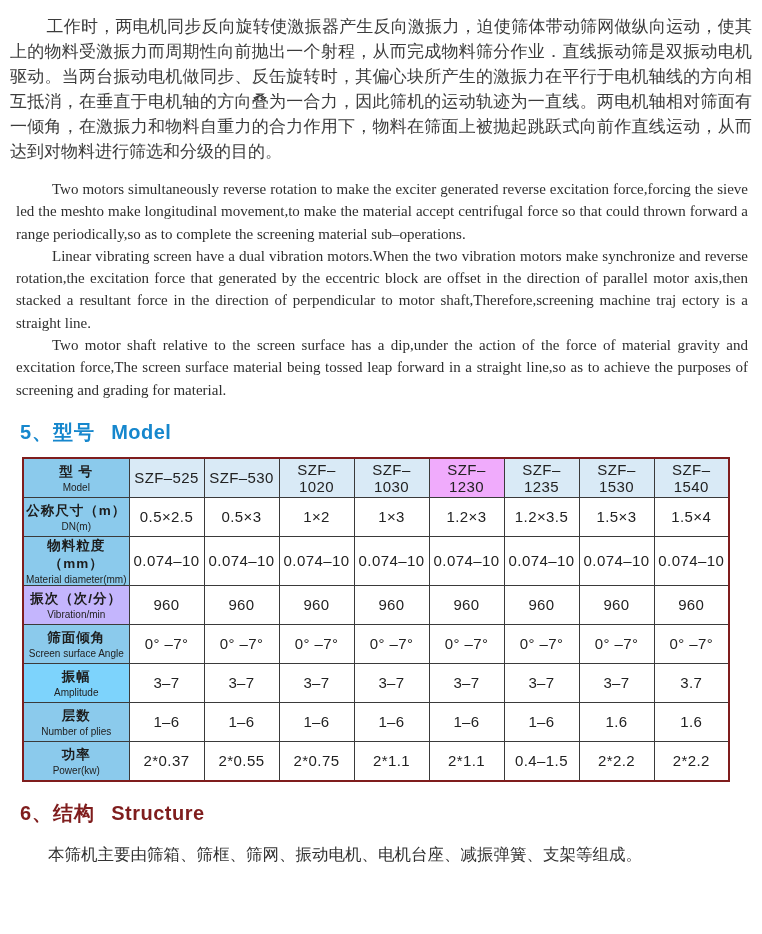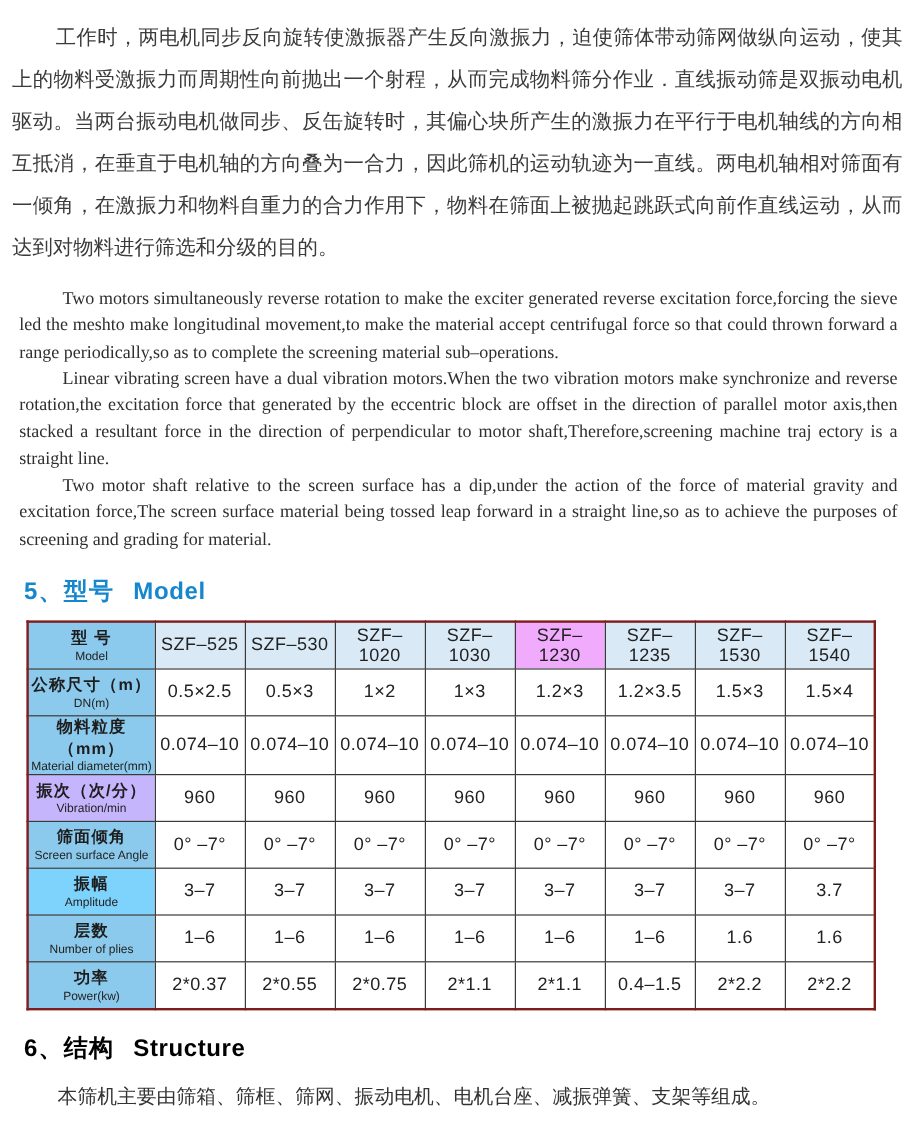--- a/index.html
+++ b/index.html
@@ -15,21 +15,21 @@
     margin:0 0 0 20px;
     font-size:20px;font-weight:bold;
     letter-spacing:1px;
     white-space:nowrap;
   }
   .sec-heading .en{margin-left:16px;letter-spacing:0.5px;}
 
   
   .cn-para{
     margin:8px 10px 0 10px;
-    font-size:17px;line-height:35px;
+    font-size:17px;line-height:25px;
     text-align:justify;text-indent:2.15em;
     color:#3b3b3b;
   }
 
   
   .en-block{
     margin:14px 14px 0 16px;
     font-family:"Liberation Serif","DejaVu Serif",serif;
     font-size:15px;line-height:22.3px;
     color:#2e2e2e;text-align:justify;
@@ -204,21 +204,21 @@
           <td class="value">2*0.75</td>
           <td class="value">2*1.1</td>
           <td class="value">2*1.1</td>
           <td class="value">0.4–1.5</td>
           <td class="value">2*2.2</td>
           <td class="value">2*2.2</td>
         </tr>
       </tbody>
   </table>
 
-  <h2 class="sec-heading h6" style="color: #000000;">
+  <h2 class="sec-heading h6" style="color: #7f1d1d;">
     <span class="cn">6、结构</span><span class="en">Structure</span>
   </h2>
 
   <div class="s6-lines">
     <div>本筛机主要由筛箱、筛框、筛网、振动电机、电机台座、减振弹簧、支架等组成。</div>
 
   </div>
 
 </div>
 

